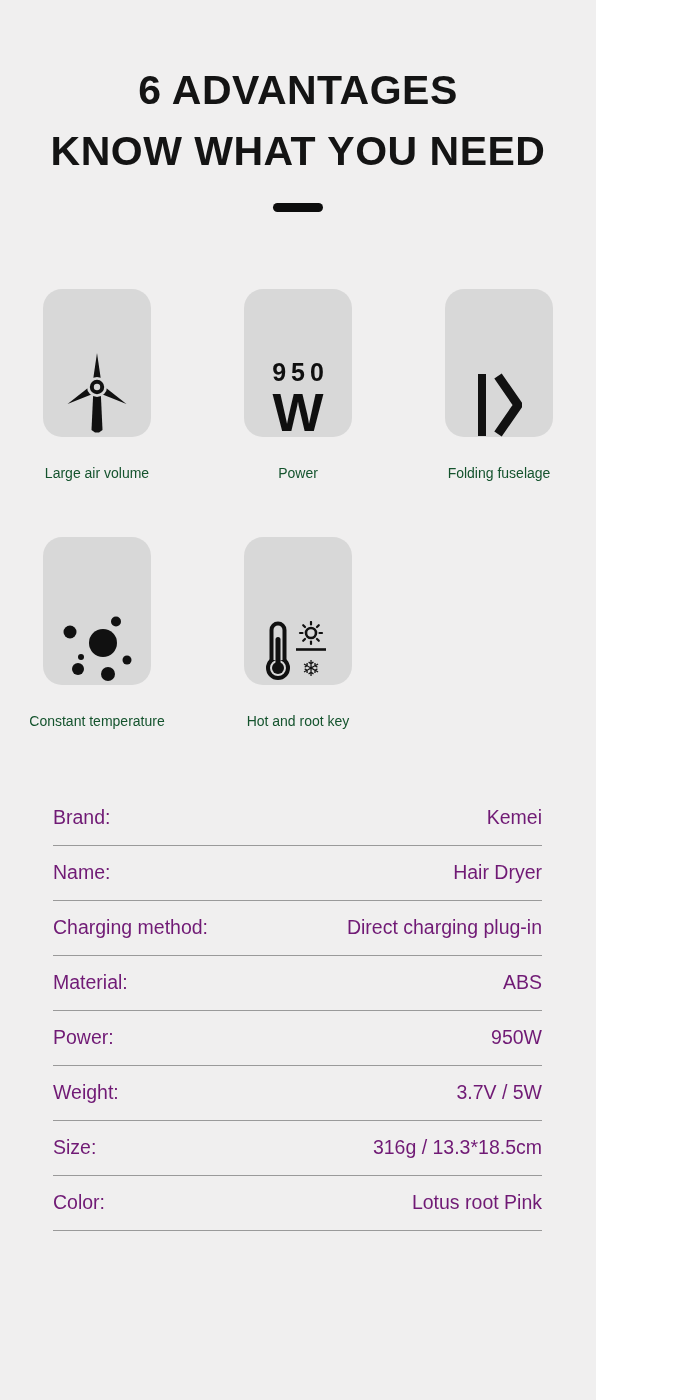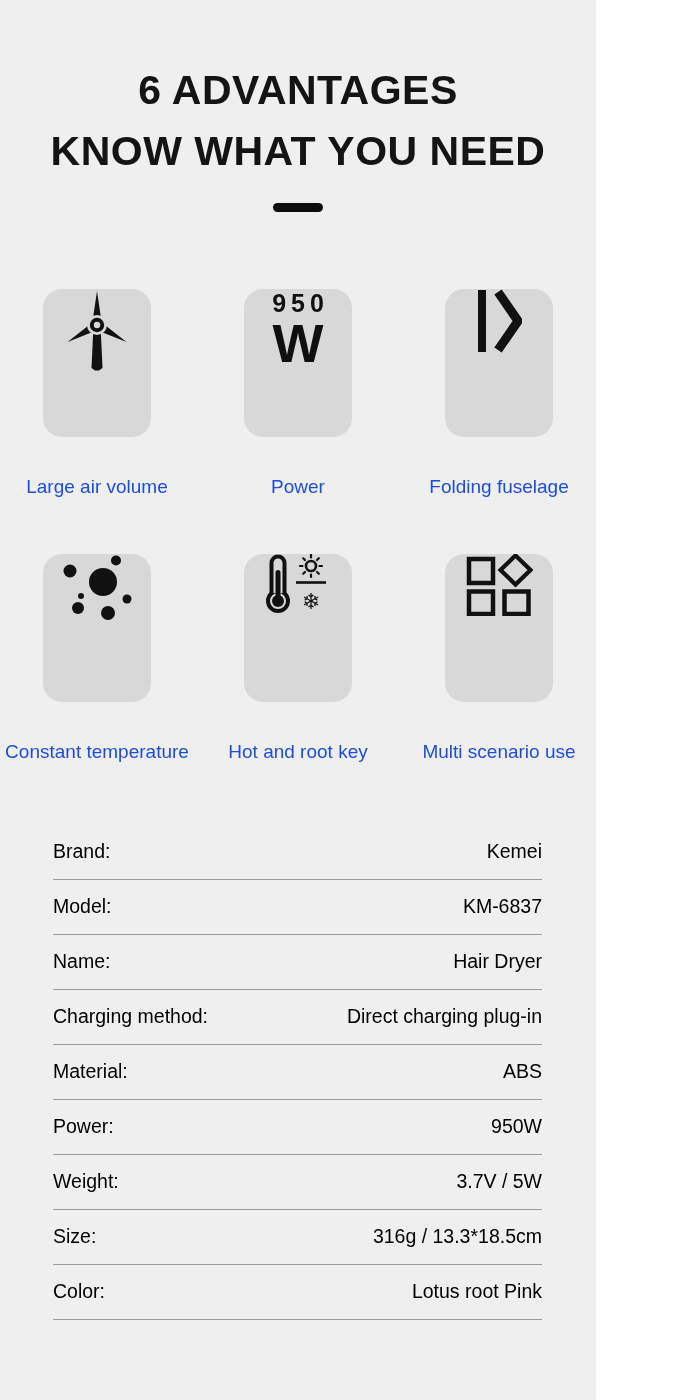--- a/index.html
+++ b/index.html
@@ -16,34 +16,34 @@
   .features {
     margin-top:77px;
     display:grid;
     grid-template-columns:repeat(3,201px);
     justify-content:center;
     row-gap:55px;
   }
   .feature { display:flex; flex-direction:column; align-items:center; }
   .card {
     width:108px; height:148px; border-radius:19px; background:#d8d8d8;
-    display:flex; align-items:flex-start; justify-content:center;
+    display:flex; align-items:flex-end; justify-content:center;
   }
-  .feature-label { margin-top:39px; font-size:19px; color:#1d4ed8; line-height:1.2; white-space:nowrap; }
+  .feature-label { margin-top:28px; font-size:14px; color:#14532d; line-height:1.2; white-space:nowrap; }
   .power-figure { text-align:center; color:#0f0f0f; }
   .power-top { font-size:25px; font-weight:700; letter-spacing:5px; padding-left:5px; }
   .power-w { font-size:54px; font-weight:800; line-height:0.92; margin-top:1px; }
   svg { display:block; }
   
   .specs { margin:61px 54px 0 53px; }
   .spec-row {
     height:55px;
     display:flex; align-items:center; justify-content:space-between;
     border-bottom:1px solid #9a9a9a;
-    color:#000000; font-size:19.5px;
+    color:#701a75; font-size:19.5px;
   }
   .spec-value { text-align:left; }
   .spec-row.condensed .spec-value { font-size:16.5px; letter-spacing:-0.2px; }
 </style>
 </head>
 <body>
 
 <div class="page">
 
   <div class="title-block">
@@ -134,46 +134,27 @@
               <line x1="40" y1="18" x2="38.2" y2="19.8"></line>
             </g>
             <line x1="31" y1="28.5" x2="61" y2="28.5" stroke="#111" stroke-width="2.6"></line>
             <text x="46" y="54.5" font-size="22" text-anchor="middle" fill="#111" font-family="DejaVu Sans, sans-serif">❄</text>
           </svg>
         </span>
       </div>
       <div class="feature-label">Hot and root key</div>
     </div>
 
-    <div class="feature">
-      <div class="card">
-        <span>
-          <svg width="68" height="62" viewBox="0 0 68 62">
-            <g fill="none" stroke="#111" stroke-width="4.5">
-              <rect x="4" y="5" width="24" height="24"></rect>
-              <rect x="4" y="37.5" width="24" height="22.5"></rect>
-              <rect x="39.5" y="37.5" width="24" height="22.5"></rect>
-              <path d="M50.5,1.5 L65.5,16 L50.5,30.5 L35.5,16 Z" stroke-width="4.2"></path>
-            </g>
-          </svg>
-        </span>
-      </div>
-      <div class="feature-label">Multi scenario use</div>
-    </div>
 
   </div>
 
   <div class="specs">
     <div class="spec-row">
       <span class="spec-label">Brand:</span>
       <span class="spec-value">Kemei</span>
-    </div>
-    <div class="spec-row">
-      <span class="spec-label">Model:</span>
-      <span class="spec-value">KM-6837</span>
     </div>
     <div class="spec-row">
       <span class="spec-label">Name:</span>
       <span class="spec-value">Hair Dryer</span>
     </div>
     <div class="spec-row">
       <span class="spec-label">Charging method:</span>
       <span class="spec-value">Direct charging plug-in</span>
     </div>
     <div class="spec-row">

